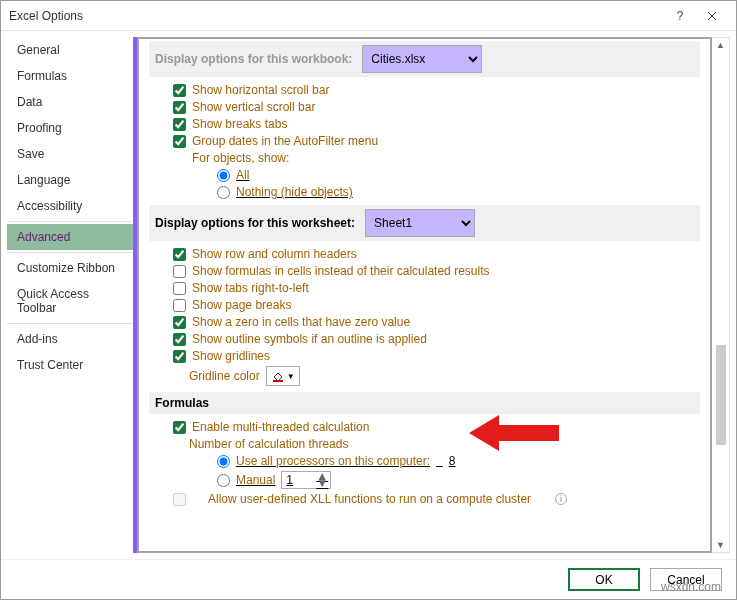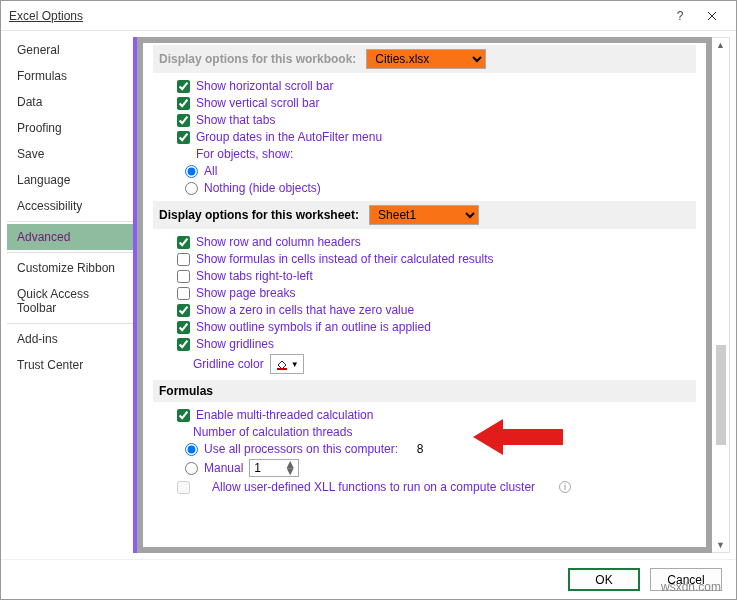--- a/index.html
+++ b/index.html
@@ -1,39 +1,39 @@
 <!DOCTYPE html>
 <html><head>
 <meta charset="utf-8">
 <style>
 * { box-sizing: border-box; margin: 0; padding: 0; font-family: "Segoe UI", Arial, sans-serif; font-size: 12px; }
 body { background: #fff; width: 737px; height: 600px; overflow: hidden; position: relative; }
 .dlg { border: 1px solid #999; width: 737px; height: 600px; display: flex; flex-direction: column; }
 .titlebar { height: 30px; display: flex; align-items: center; padding: 0 8px; border-bottom: 1px solid #e5e5e5; }
-.titlebar .title { flex: 1; font-size: 12px; color: #333; text-decoration: underline; }
+.titlebar .title { flex: 1; font-size: 12px; color: #333; }
 .titlebar .tbtn { width: 32px; height: 24px; display: flex; align-items: center; justify-content: center; color: #444; }
 .body { flex: 1; display: flex; overflow: hidden; }
 .sidebar { width: 130px; border-right: 4px solid #8b5cf6; margin: 6px 0 6px 6px; }
 .sidebar .item { padding: 6px 10px; color: #333; cursor: default; }
 .sidebar .sep { border-bottom: 1px solid #e0e0e0; margin: 2px 0; }
 .sidebar .item.sel { background: #8fbc9e; color: #701a75; }
 .main { flex: 1; display: flex; overflow: hidden; margin: 6px 6px 6px 0; }
-.content { flex: 1; border: 6px solid #a3a3a3; padding: 8px 10px; overflow: hidden; position: relative; }
+.content { flex: 1; border: 2px solid #a3a3a3; padding: 8px 10px; overflow: hidden; position: relative; }
 .vscroll { width: 18px; border: 1px solid #e0e0e0; border-left: none; display: flex; flex-direction: column; align-items: center; justify-content: space-between; padding: 2px 0; }
 .vscroll .arrow { font-size: 9px; color: #666; }
 .vscroll .thumb { width: 10px; height: 100px; background: #ccc; margin-top: 200px; }
 .sechead { background: #f0f0f0; padding: 4px 6px; font-weight: bold; margin: 6px 0; display: flex; align-items: center; gap: 10px; }
 .sechead.cut { margin-top: -6px; color: #999; background: #f0f0f0; }
-select { font-size: 12px; border: 1px solid #aaa; padding: 1px 4px; background: #f97316; height: 20px; }
+select { font-size: 12px; border: 1px solid #aaa; padding: 1px 4px; background: #c4b5fd; height: 28px; }
 .row { display: flex; align-items: center; gap: 6px; margin: 3px 0 3px 24px; }
-.row2 { margin-left: 32px; }
+.row2 { margin-left: 68px; text-decoration: underline; }
 .row3 { margin-left: 40px; }
 input[type=checkbox] { accent-color: #1a7a3e; width: 13px; height: 13px; }
 input[type=radio] { width: 13px; height: 13px; }
-label { color: #6d28d9; text-align: center; }
+label { color: #a16207; text-align: center; }
 .colorbtn { display: inline-flex; align-items: center; border: 1px solid #aaa; padding: 2px 4px; gap: 2px; background: #fff; }
 .arrow-annot { position: absolute; left: 330px; top: 372px; pointer-events: none; }
 .disabled { color: #aaa; gap: 22px; }
 .dlgfoot { height: 40px; display: flex; justify-content: flex-end; align-items: center; gap: 10px; padding: 0 14px; border-top: 1px solid #f0f0f0; }
 .btn { min-width: 72px; height: 23px; border: 1px solid #aaa; background: #fdfdfd; display: flex; align-items: center; justify-content: center; }
 .btn.primary { border: 2px solid #1a7a3e; }
 .wm { position: absolute; bottom: 6px; right: 16px; font-size: 12px; color: #888; }
 .spinner { display: inline-flex; border: 1px solid #aaa; align-items: center; }
 .spinner input { border: none; width: 32px; padding: 1px 4px; }
 .spinner .ar { display: flex; flex-direction: column; font-size: 7px; line-height: 7px; padding: 0 2px; color: #666; }
@@ -85,21 +85,21 @@
         <div class="row">
             <input type="checkbox" checked="" style="">
             <label>Show horizontal scroll bar</label>
           </div>
         <div class="row">
             <input type="checkbox" checked="" style="">
             <label>Show vertical scroll bar</label>
           </div>
         <div class="row">
             <input type="checkbox" checked="" style="">
-            <label>Show that tabs</label>
+            <label>Show breaks tabs</label>
           </div>
         <div class="row">
             <input type="checkbox" checked="" style="">
             <label>Group dates in the AutoFilter menu</label>
           </div>
         <div class="row">
             <span style="width:13px"></span>
             <label>For objects, show:</label>
           </div>
         <div class="row row2">

